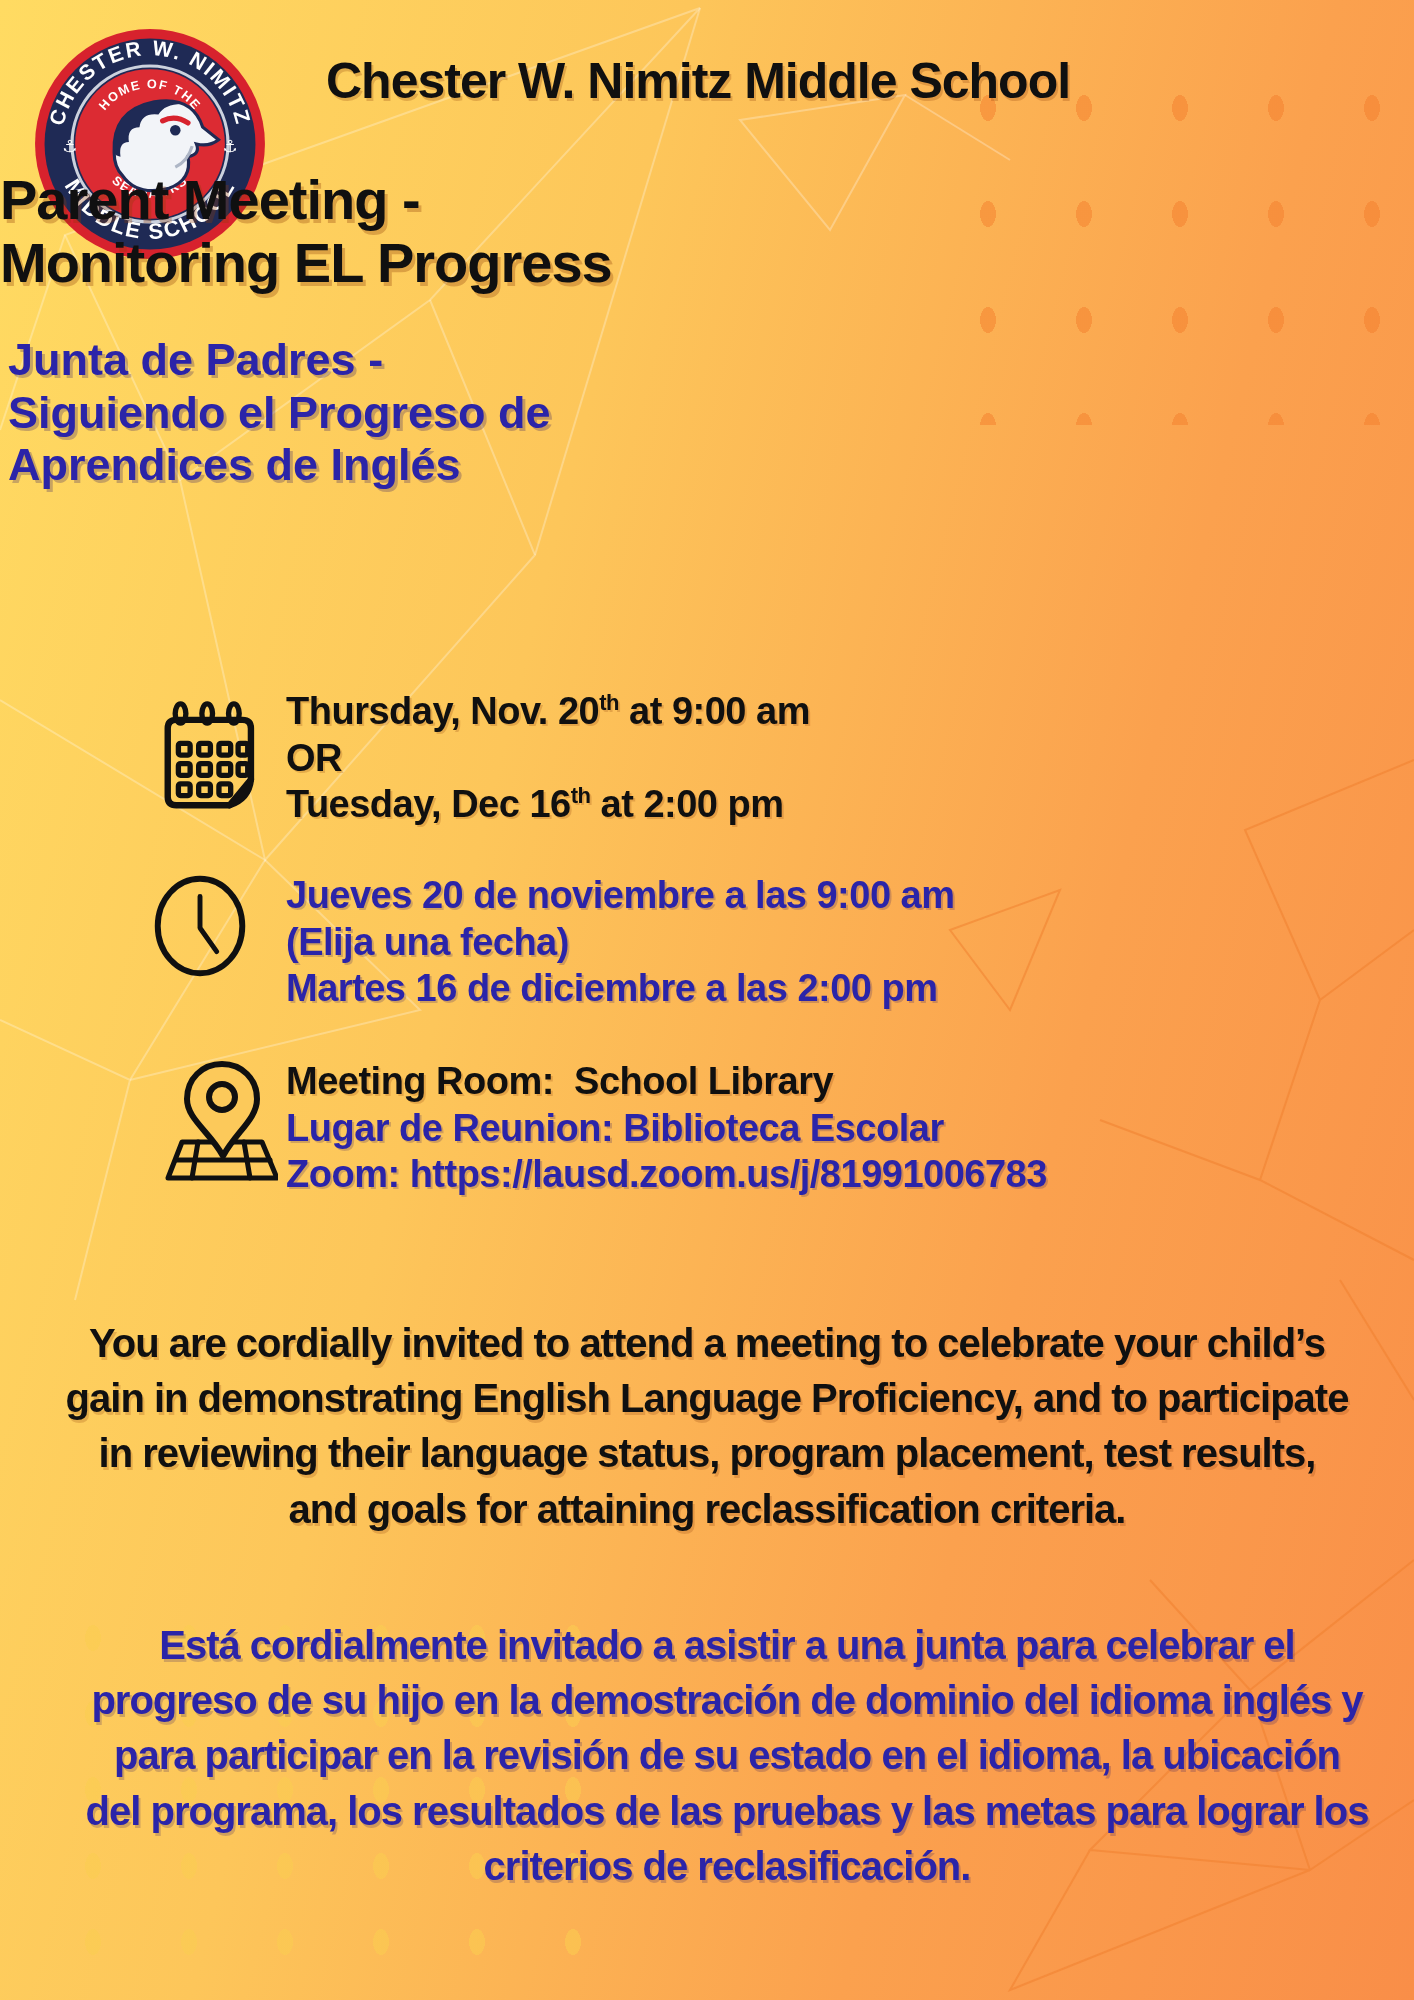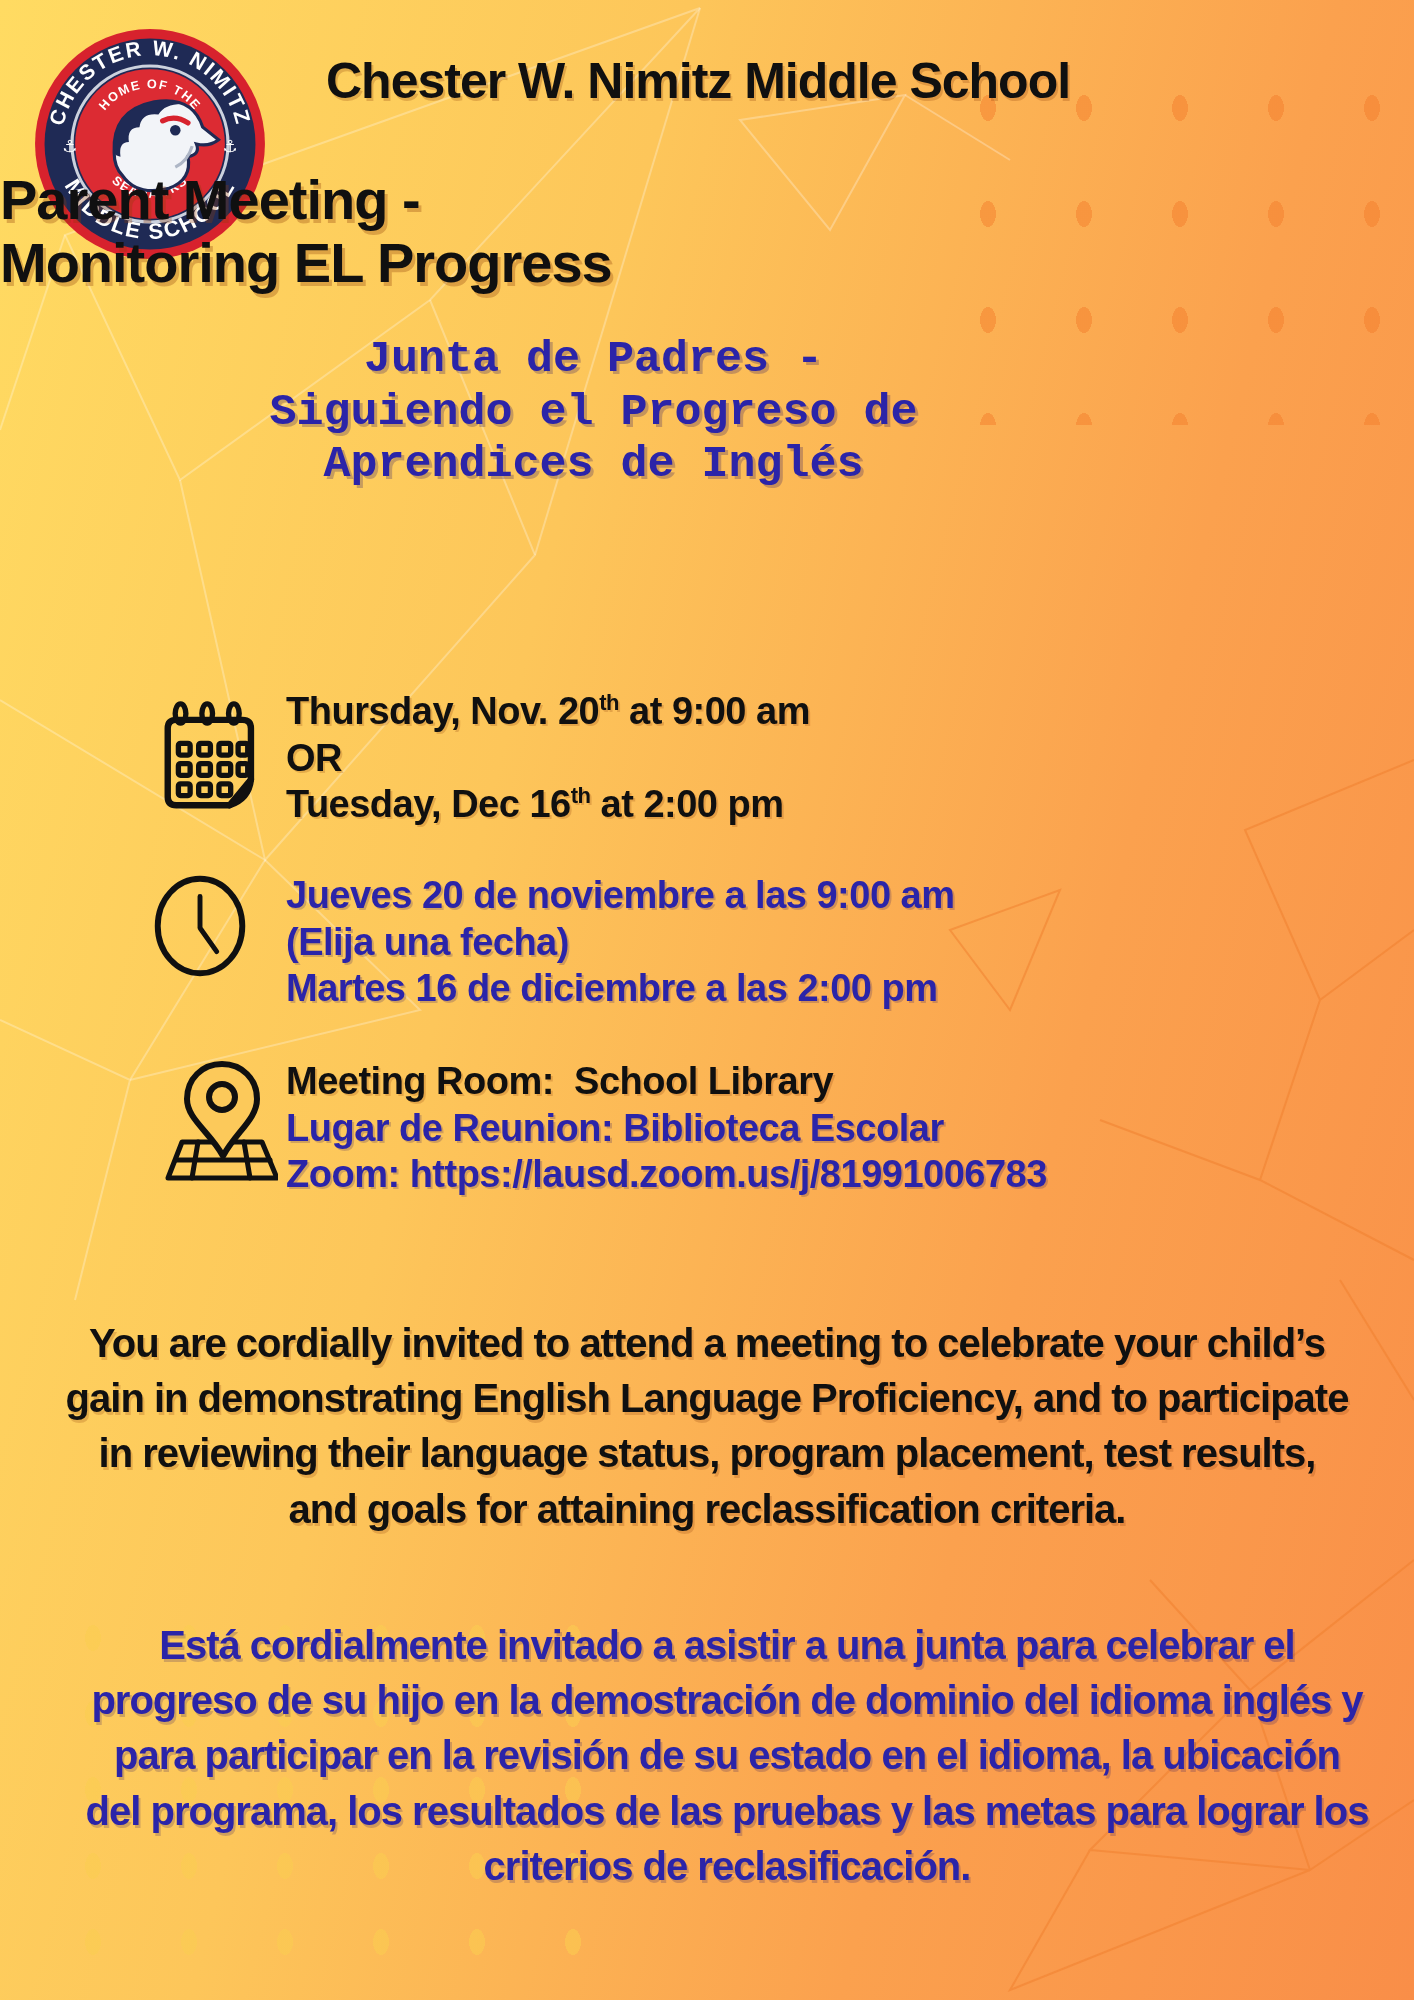--- a/index.html
+++ b/index.html
@@ -23,24 +23,23 @@
     font-size:50px;font-weight:bold;color:#101010;letter-spacing:-1px;
     text-shadow:2px 3px 0 rgba(141,60,8,.25);
     margin-left:28px;
   }
   .title{
     position:absolute;left:0;top:168px;width:1155px;text-align:left;
     font-size:56px;font-weight:bold;color:#101010;line-height:1.13;letter-spacing:-1px;
     text-shadow:3px 4px 0 rgba(141,60,8,.30);
   }
   .subtitle{
-    position:absolute;left:16px;top:334px;width:1155px;text-align:center;
+    position:absolute;left:8px;top:334px;width:1155px;
     font-size:45px;font-weight:bold;color:#2b24a8;line-height:1.17;
     text-shadow:3px 3px 0 rgba(30,12,100,.25);
-    font-family:Liberation Mono, monospace;
   }
   .info-icon{position:absolute;}
   .ic-cal{left:140px;top:690px;width:128px;height:128px;}
   .ic-clock{left:142px;top:866px;width:118px;height:120px;}
   .ic-pin{left:146px;top:1050px;width:132px;height:136px;}
   .info-text{position:absolute;left:286px;font-weight:bold;font-size:38px;line-height:1.23;letter-spacing:-0.5px;}
   .sched-en{top:688px;color:#101010;text-shadow:2px 2px 0 rgba(141,60,8,.22);}
   .sched-es{top:872px;color:#2b24a8;text-shadow:2px 2px 0 rgba(30,12,100,.2);}
   .loc{top:1058px;}
   .loc .en{color:#101010;text-shadow:2px 2px 0 rgba(141,60,8,.22);white-space:pre-wrap;}

